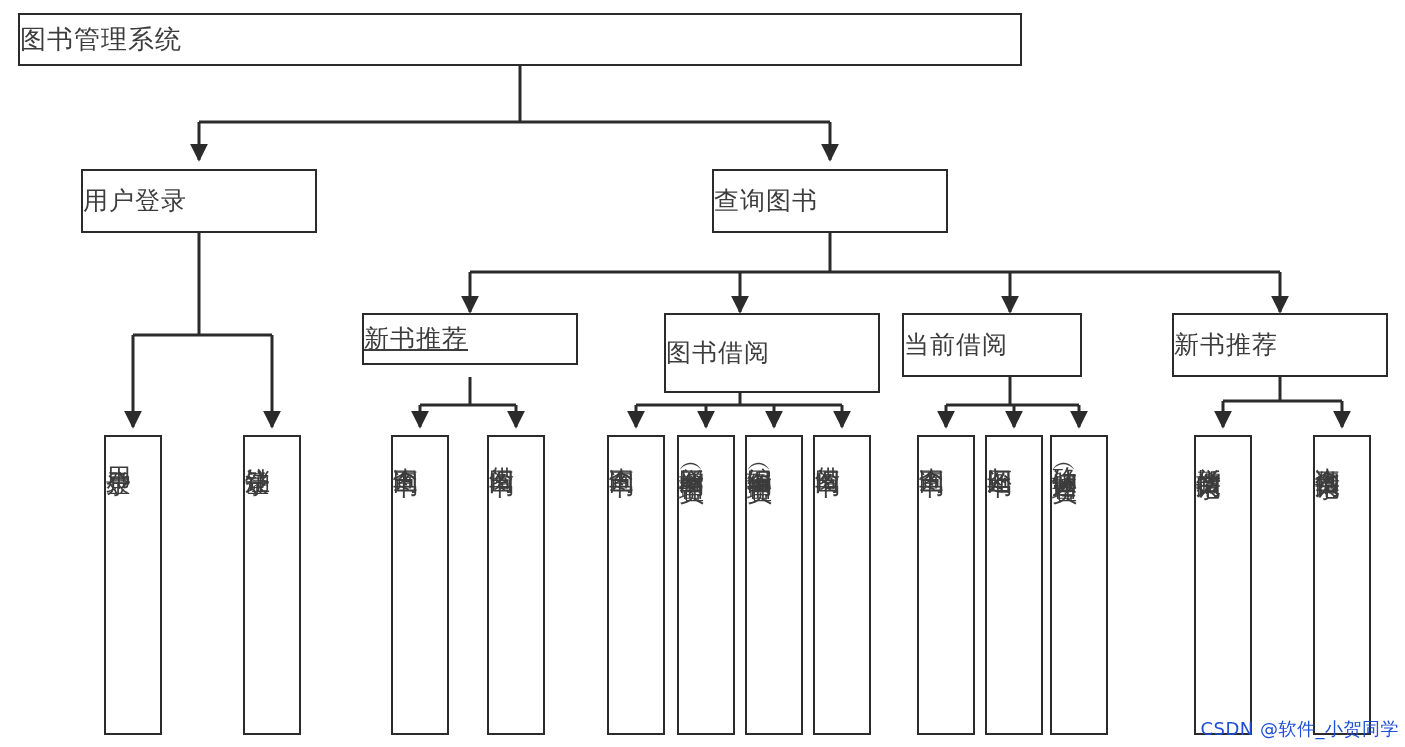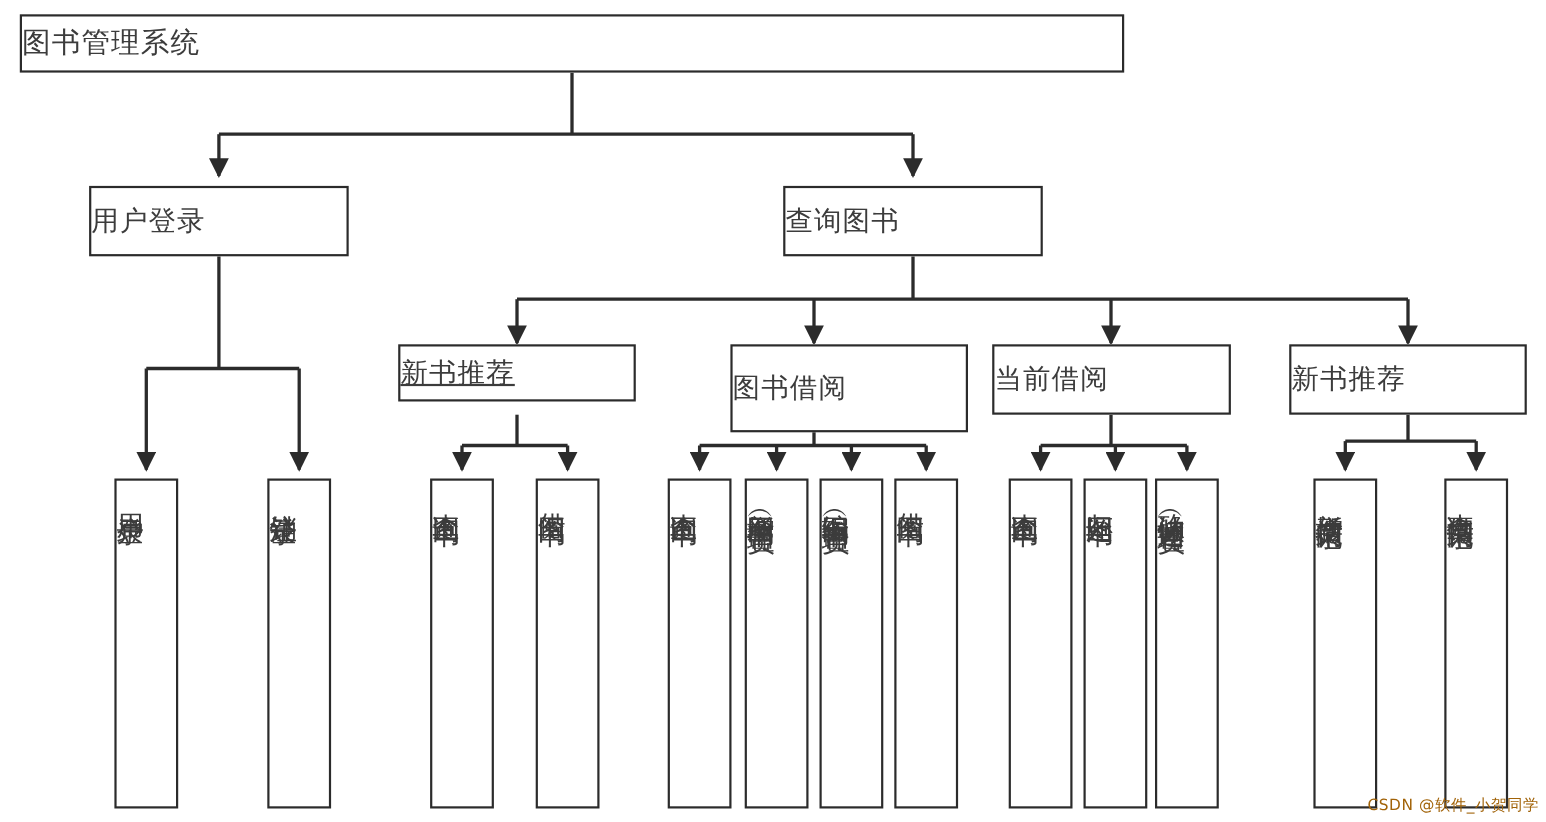--- a/index.html
+++ b/index.html
@@ -58,22 +58,22 @@
     text-orientation: upright;
     font-size: 25px;
     letter-spacing: 2px;
     line-height: 1;
     white-space: nowrap;
   }
   #watermark {
     position: absolute;
     right: 6px;
     bottom: 6px;
-    font-size: 14px;
-    color: #a16207;
+    font-size: 18px;
+    color: #1d4ed8;
     letter-spacing: 0.5px;
     white-space: nowrap;
     font-family: "DejaVu Sans", "Liberation Sans", sans-serif;
   }
 </style>
 </head>
 <body>
 
 <div id="canvas">
 
@@ -140,21 +140,21 @@
   </div>
 
   <div class="node horiz" style="left:362px; top:313px; width:216px; height:52px;text-decoration:underline;">
     <span class="label">新书推荐</span>
   </div>
 
   <div class="node horiz" style="left:632px; top:313px; width:216px; height:80px;margin-left:32px;">
     <span class="label">图书借阅</span>
   </div>
 
-  <div class="node horiz" style="left:902px; top:313px; width:217px; height:64px;">
+  <div class="node horiz" style="left:902px; top:313px; width:180px; height:64px;">
     <span class="label">当前借阅</span>
   </div>
 
   <div class="node horiz" style="left:1172px; top:313px; width:216px; height:64px;">
     <span class="label">新书推荐</span>
   </div>
 
   <div class="node vert" style="left:104px; top:435px; width:58px; height:300px;">
     <span class="label">用户登录</span>
   </div>

